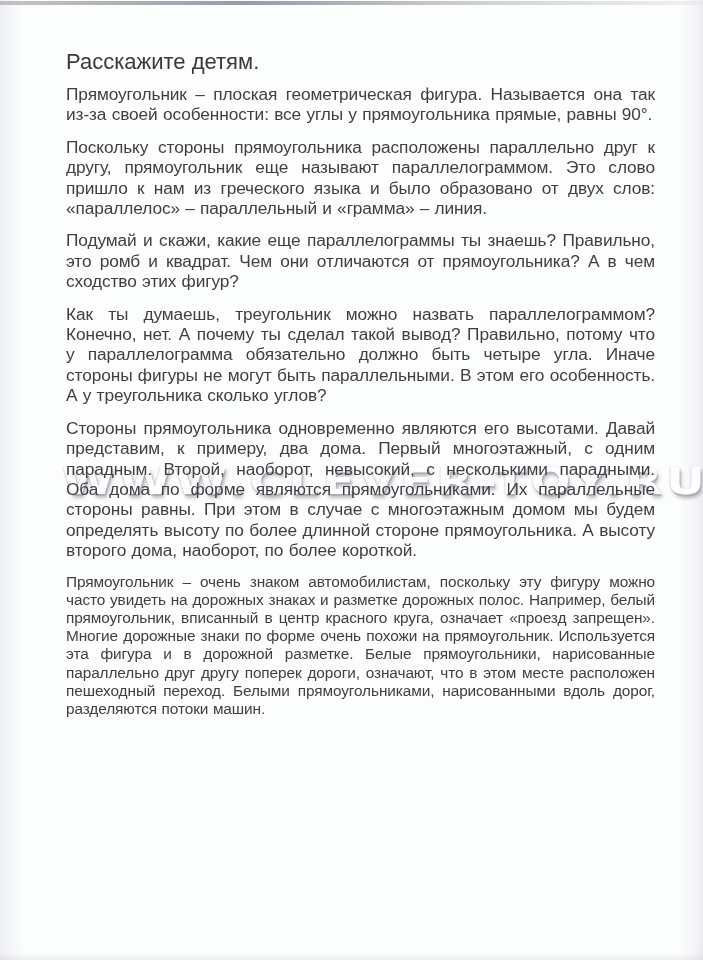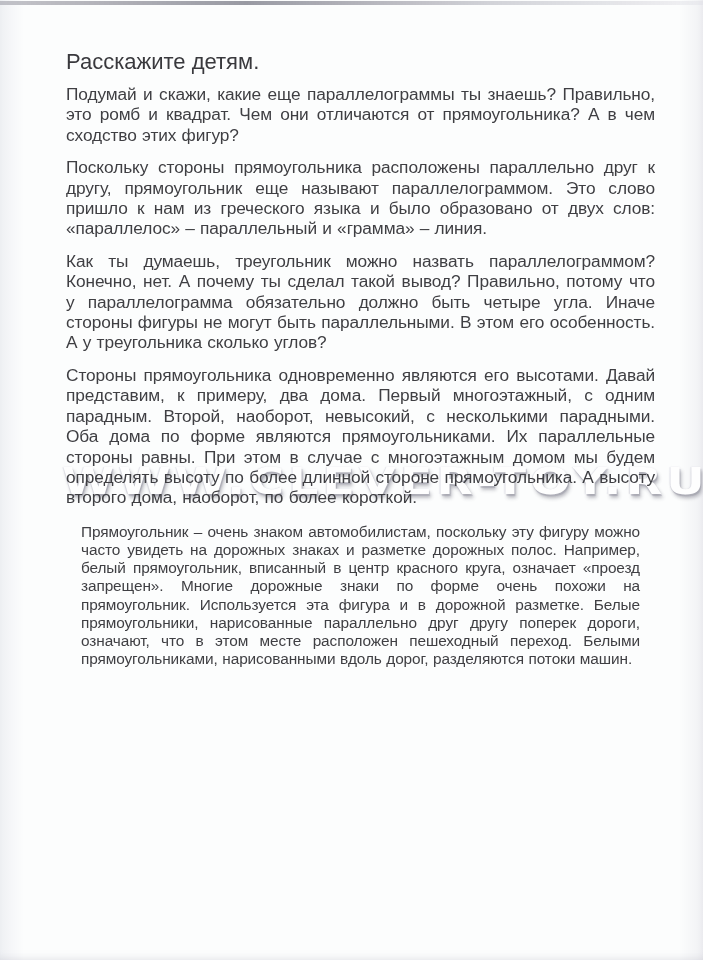--- a/index.html
+++ b/index.html
@@ -73,21 +73,21 @@
     margin: 54px 0 4px 0;
     color: #3c3c40;
     position: relative;
     z-index: 1;
   }
 
   .interesting-text {
     font-size: 15.4px;
     line-height: 18.2px;
     text-align: justify;
-    margin: 15px;
+    margin: 0;
     letter-spacing: -0.1px;
     word-spacing: 0.4px;
     position: relative;
     z-index: 1;
   }
 
   .watermark {
     position: absolute;
     left: 62px;
     top: 460px;
@@ -110,22 +110,23 @@
 </style>
 </head>
 <body>
 
 <div class="scan">
   <div class="page">
 
     <h1 class="page-title">Расскажите детям.</h1>
 
     <div class="body-text">
+      <p>Прямоугольник – плоская геометрическая фигура. Называется она так из-за своей особенности: все углы у прямоугольника прямые, равны 90°.</p>
+      <p>Поскольку стороны прямоугольника расположены параллельно друг к другу, прямоугольник еще называют параллелограммом. Это слово пришло к нам из греческого языка и было образовано от двух слов: «параллелос» – параллельный и «грамма» – линия.</p>
       <p>Подумай и скажи, какие еще параллелограммы ты знаешь? Правильно, это ромб и квадрат. Чем они отличаются от прямоугольника? А в чем сходство этих фигур?</p>
-      <p>Поскольку стороны прямоугольника расположены параллельно друг к другу, прямоугольник еще называют параллелограммом. Это слово пришло к нам из греческого языка и было образовано от двух слов: «параллелос» – параллельный и «грамма» – линия.</p>
       <p>Как ты думаешь, треугольник можно назвать параллелограммом? Конечно, нет. А почему ты сделал такой вывод? Правильно, потому что у параллелограмма обязательно должно быть четыре угла. Иначе стороны фигуры не могут быть параллельными. В этом его особенность. А у треугольника сколько углов?</p>
       <p>Стороны прямоугольника одновременно являются его высотами. Давай представим, к примеру, два дома. Первый многоэтажный, с одним парадным. Второй, наоборот, невысокий, с несколькими парадными. Оба дома по форме являются прямоугольниками. Их параллельные стороны равны. При этом в случае с многоэтажным домом мы будем определять высоту по более длинной стороне прямоугольника. А высоту второго дома, наоборот, по более короткой.</p>
     </div>
 
     <div class="interesting-section">
       <p class="interesting-text">Прямоугольник – очень знаком автомобилистам, поскольку эту фигуру можно часто увидеть на дорожных знаках и разметке дорожных полос. Например, белый прямоугольник, вписанный в центр красного круга, означает «проезд запрещен». Многие дорожные знаки по форме очень похожи на прямоугольник. Используется эта фигура и в дорожной разметке. Белые прямоугольники, нарисованные параллельно друг другу поперек дороги, означают, что в этом месте расположен пешеходный переход. Белыми прямоугольниками, нарисованными вдоль дорог, разделяются потоки машин.</p>
     </div>
 
     <div class="watermark">WWW.CLEVER-TOY.RU</div>
 

